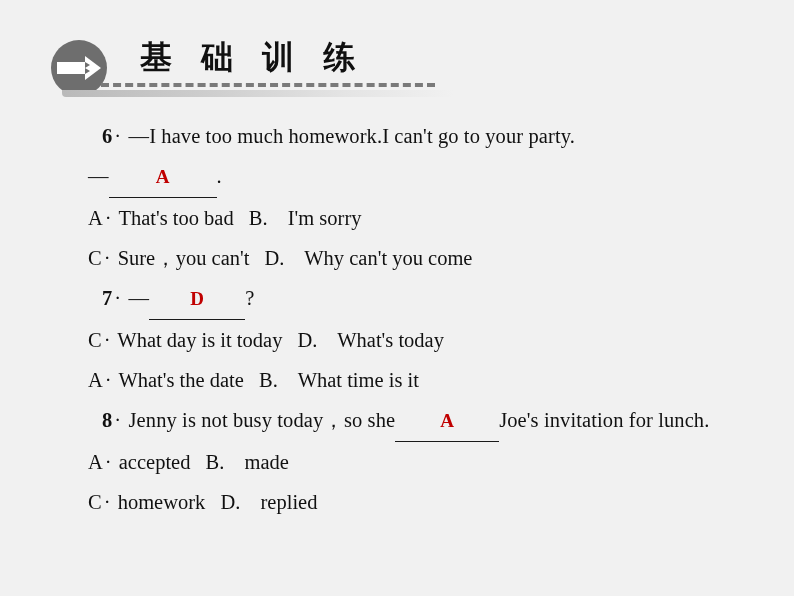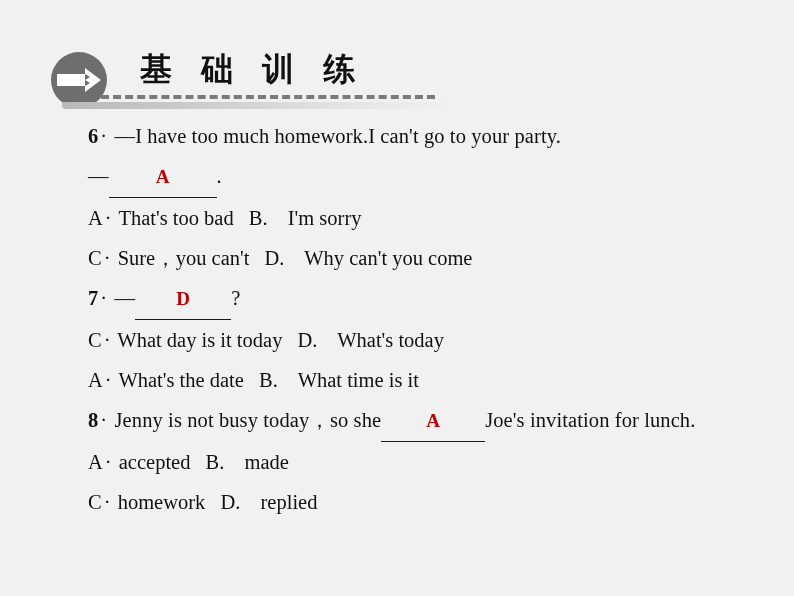--- a/index.html
+++ b/index.html
@@ -13,21 +13,21 @@
     font-family: "Liberation Serif", "DejaVu Serif", serif;
     color: #111111;
     overflow: hidden;
     position: relative;
   }
 
   
   .header {
     position: absolute;
     left: 0;
-    top: 16px;
+    top: 4px;
     width: 794px;
     height: 104px;
   }
   .header-icon {
     position: absolute;
     left: 51px;
     top: 36px;
     width: 56px;
     height: 56px;
     border-radius: 50%;
@@ -76,20 +76,21 @@
     width: 660px;
   }
   .line {
     font-size: 20.5px;
     line-height: 40px;
     white-space: nowrap;
     color: #111111;
   }
   .line.q {
     letter-spacing: 0.1px;
+    margin-left: 14px;
   }
   .num {
     font-weight: bold;
   }
   .sep {
     padding: 0 2px;
   }
   .opt-gap {
     display: inline-block;
     width: 10px;

